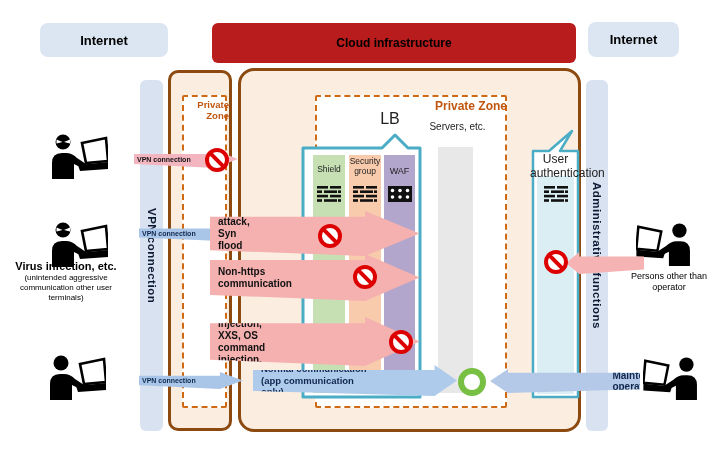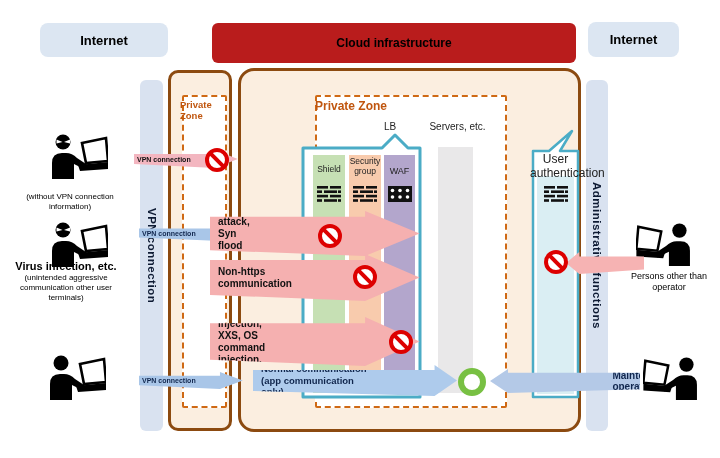--- a/index.html
+++ b/index.html
@@ -13,21 +13,21 @@
 
   
   .container { position:absolute; border:3px solid #8c4a10; background:#fbeee0; }
 
   
   .vbar { position:absolute; background:#d9e2f0; border-radius:6px; display:flex; align-items:center; justify-content:center; }
   .vbar span { writing-mode:vertical-rl; font-weight:bold; font-size:11.5px; color:#0d1a33; letter-spacing:0.5px; white-space:nowrap; }
 
   
   .dashed-zone { position:absolute; background:#fff; border:2px dashed #cf6914; border-radius:2px; }
-  .zone-label { position:absolute; color:#c0560f; font-weight:bold; text-align:left; line-height:1.2; }
+  .zone-label { position:absolute; color:#c0560f; font-weight:bold; text-align:right; line-height:1.2; }
 
   
   .col { position:absolute; }
   .col-label { position:absolute; font-size:8.5px; color:#222; text-align:center; line-height:1.15; }
   .plain-label { position:absolute; color:#222; text-align:center; }
 
   
   .shape-svg { position:absolute; pointer-events:none; }
 
   
@@ -120,21 +120,21 @@
   <div class="dashed-zone" style="left:315px;top:95px;width:192px;height:313px"></div>
   <div class="zone-label" style="left:315px;top:99px;width:192px;font-size:12px">Private Zone</div>
 
   <div class="col" style="left:438px;top:147px;width:35px;height:246px;background:#e9e8e9"></div>
   <div class="plain-label" style="left:420px;top:121px;width:75px;font-size:10px">Servers, etc.</div>
 
   <svg class="shape-svg" style="left:295px;top:125px" width="290" height="280" viewBox="295 125 290 280">
     <path d="M303,397 L303,148 L382,148 L395,135 L408,148 L420,148 L420,397 Z" fill="#ffffff" stroke="#4bacc6" stroke-width="3" stroke-linejoin="round"></path>
     <path d="M533,397 L533,151 L549,151 L572,131 L560,151 L578,151 L578,397 Z" fill="#ffffff" stroke="#4bacc6" stroke-width="2.5" stroke-linejoin="round"></path>
   </svg>
-  <div class="plain-label" style="left:370px;top:121px;width:40px;font-size:10px">LB</div>
+  <div class="plain-label" style="left:370px;top:110px;width:40px;font-size:16px">LB</div>
 
   <div class="col" style="left:313px;top:155px;width:32px;height:238px;background:#c6e0b4"></div>
   <div class="col" style="left:349px;top:155px;width:32px;height:238px;background:#f8cbad"></div>
   <div class="col" style="left:384px;top:155px;width:31px;height:238px;background:#b3a6cc"></div>
 
   <div class="col-label" style="left:313px;top:165px;width:32px">Shield</div>
   <div class="col-label" style="left:347px;top:157px;width:36px">Security group</div>
   <div class="col-label" style="left:384px;top:166px;width:31px;font-size:9px">WAF</div>
 
   <svg class="icon-fw" style="left:317px;top:186px" width="24" height="16" viewBox="0 0 24 16">
@@ -149,21 +149,20 @@
 
   <div class="col" style="left:537px;top:176px;width:37px;height:218px;background:#daeef3"></div>
   <div class="col-label" style="left:530px;top:153px;width:51px;font-size:12px">User authentication</div>
   <svg class="icon-fw" style="left:544px;top:186px" width="24" height="16" viewBox="0 0 24 16">
       <use href="#fw-lines"></use>
     </svg>
 
   <svg class="person" style="left:44px;top:133px" width="64" height="46" viewBox="0 0 64 46">
       <use href="#person-evil"></use>
     </svg>
-  <div class="actor-sub" style="left:4px;top:192px;width:132px">(without VPN connection information)</div>
 
   <svg class="person" style="left:44px;top:221px" width="64" height="46" viewBox="0 0 64 46">
       <use href="#person-evil"></use>
     </svg>
   <div class="actor-title" style="left:2px;top:260px;width:128px">Virus infection, etc.</div>
   <div class="actor-sub" style="left:8px;top:273px;width:116px">(unintended aggressive communication other user terminals)</div>
 
   <svg class="person" style="left:42px;top:354px" width="64" height="46" viewBox="0 0 64 46">
       <use href="#person-base"></use>
     </svg>

